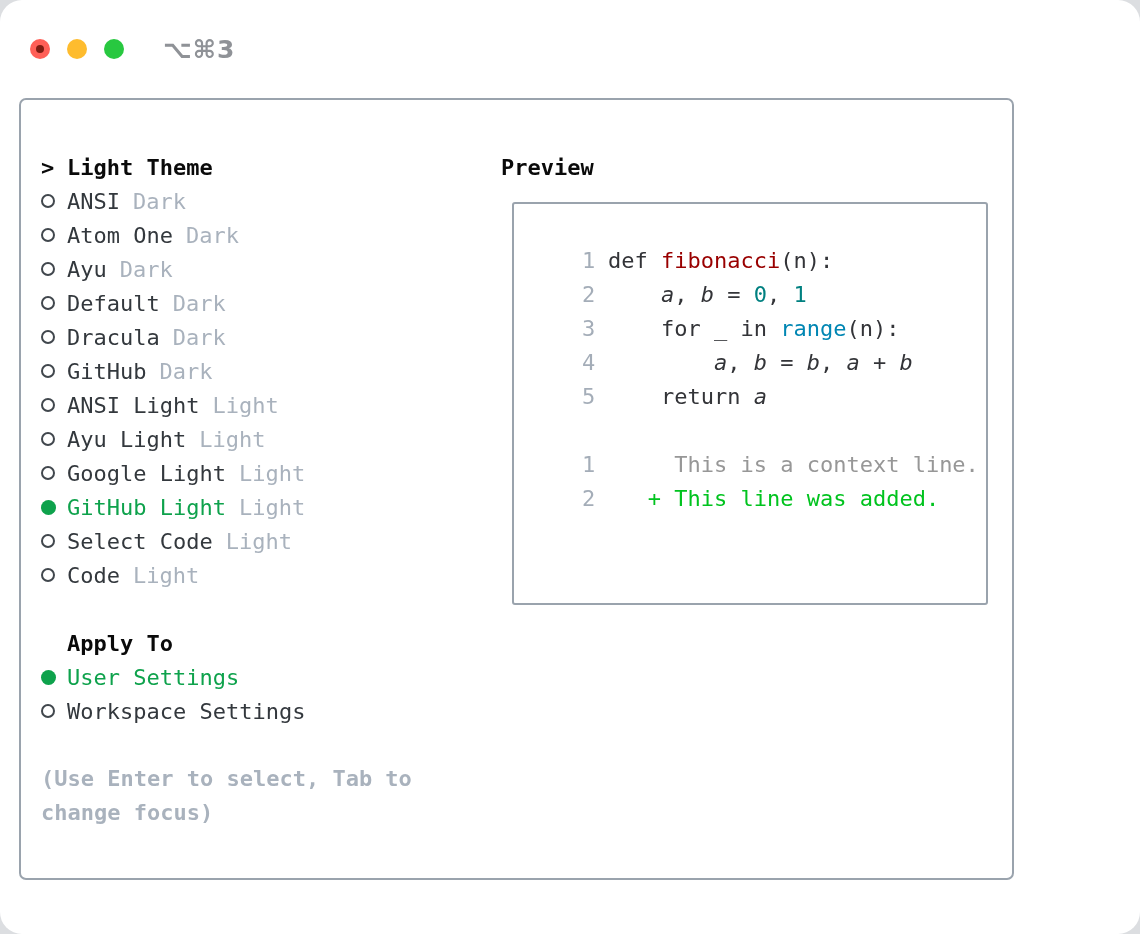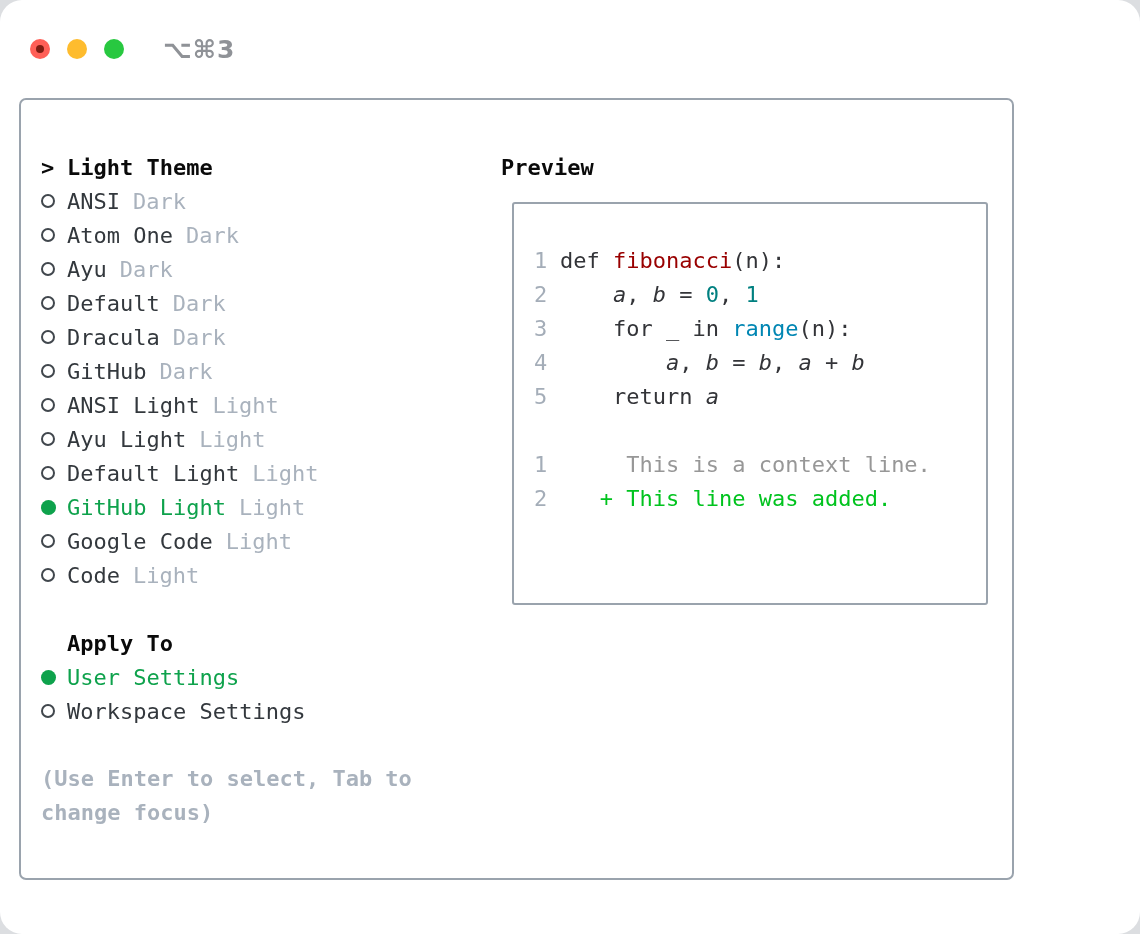--- a/index.html
+++ b/index.html
@@ -74,21 +74,21 @@
   
   .preview-box {
     margin-top:18px; margin-left:11px;
     width:476px; height:403px;
     border:2px solid var(--border);
     border-radius:3px;
     padding:44px 0 0 20px;
     overflow:hidden;
     background:#ffffff;
   }
-  .cline { height:34px; font-size:22px; white-space:pre; }
+  .cline { height:34px; font-size:22px; white-space:pre;margin-left:48px; }
   .ln { display:inline-block; width:26px; color:var(--line_number); }
   .blank-line { height:34px; }
   .tok-kw, .tok-plain { color:var(--code_text); }
   .tok-var   { color:var(--code_text); font-style:italic; }
   .tok-title { color:var(--syntax_title); }
   .tok-num   { color:var(--syntax_number); }
   .tok-builtin { color:var(--syntax_builtin); }
   .tok-ctx { color:var(--context); }
   .tok-del { color:var(--diff_del); }
   .tok-add { color:var(--diff_add); }
@@ -117,23 +117,23 @@
 
       <div id="theme-list">
           <div class="row"><span class="marker"><span class="radio"></span></span><span class="opt-name">ANSI</span><span class="opt-variant">Dark</span></div>
           <div class="row"><span class="marker"><span class="radio"></span></span><span class="opt-name">Atom One</span><span class="opt-variant">Dark</span></div>
           <div class="row"><span class="marker"><span class="radio"></span></span><span class="opt-name">Ayu</span><span class="opt-variant">Dark</span></div>
           <div class="row"><span class="marker"><span class="radio"></span></span><span class="opt-name">Default</span><span class="opt-variant">Dark</span></div>
           <div class="row"><span class="marker"><span class="radio"></span></span><span class="opt-name">Dracula</span><span class="opt-variant">Dark</span></div>
           <div class="row"><span class="marker"><span class="radio"></span></span><span class="opt-name">GitHub</span><span class="opt-variant">Dark</span></div>
           <div class="row"><span class="marker"><span class="radio"></span></span><span class="opt-name">ANSI Light</span><span class="opt-variant">Light</span></div>
           <div class="row"><span class="marker"><span class="radio"></span></span><span class="opt-name">Ayu Light</span><span class="opt-variant">Light</span></div>
-          <div class="row"><span class="marker"><span class="radio"></span></span><span class="opt-name">Default Light</span><span class="opt-variant">Light</span></div>
+          <div class="row"><span class="marker"><span class="radio"></span></span><span class="opt-name">Google Light</span><span class="opt-variant">Light</span></div>
           <div class="row"><span class="marker"><span class="radio on"></span></span><span class="opt-name sel">GitHub Light</span><span class="opt-variant">Light</span></div>
-          <div class="row"><span class="marker"><span class="radio"></span></span><span class="opt-name">Google Code</span><span class="opt-variant">Light</span></div>
+          <div class="row"><span class="marker"><span class="radio"></span></span><span class="opt-name">Select Code</span><span class="opt-variant">Light</span></div>
           <div class="row"><span class="marker"><span class="radio"></span></span><span class="opt-name">Code</span><span class="opt-variant">Light</span></div>
         </div>
 
       <div class="row apply-header">
         <span class="marker"></span>
         <span class="h">Apply To</span>
       </div>
 
       <div id="apply-list">
           <div class="row"><span class="marker"><span class="radio on"></span></span><span class="opt-name sel">User Settings</span></div>

